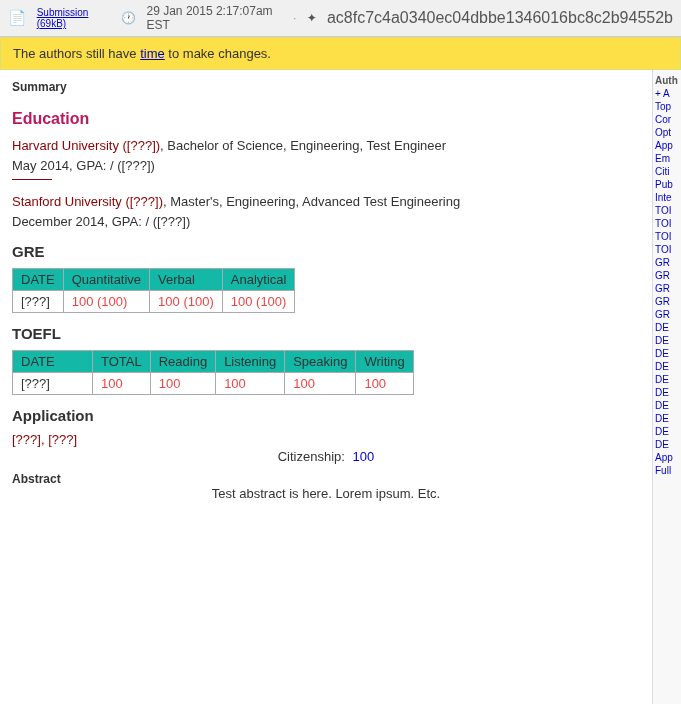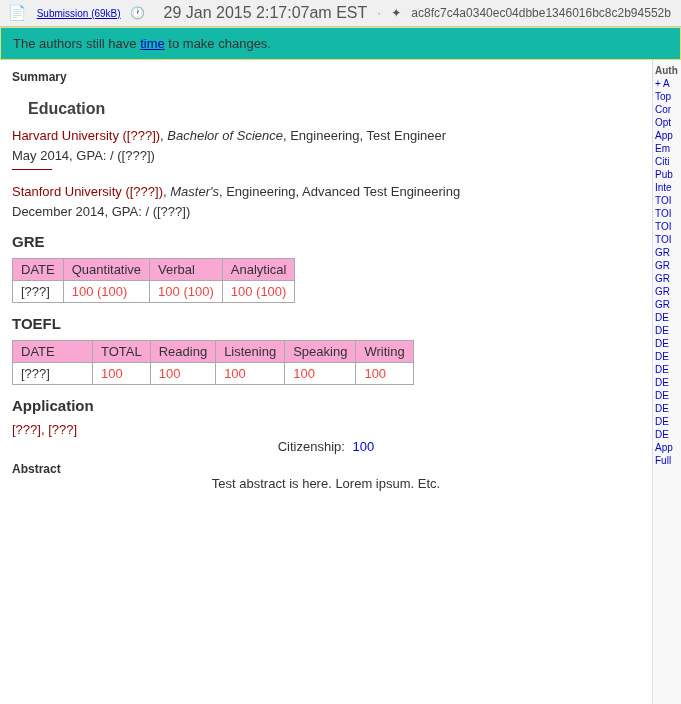--- a/index.html
+++ b/index.html
@@ -11,21 +11,21 @@
       border-bottom: 1px solid #ccc;
       padding: 4px 8px;
       display: flex;
       align-items: center;
       gap: 10px;
       font-size: 12px;
     }
 
     
     #notice-bar {
-      background: #14b8a6;
+      background: #fde047;
       border: 1px solid #e0e070;
       padding: 8px 12px;
       font-size: 13px;
       color: #333;
     }
     #notice-bar a {
       color: #00c;
       text-decoration: underline;
     }
 
@@ -69,41 +69,39 @@
       font-size: 12px;
       font-weight: bold;
       color: #333;
       margin-bottom: 4px;
     }
 
     
     .section-heading {
       font-size: 16px;
       font-weight: bold;
-      color: #404040;
+      color: #be185d;
       margin-top: 8px;
       margin-bottom: 8px;
-      margin-left: 16px;
     }
 
     .edu-entry {
       margin-bottom: 12px;
     }
     .edu-entry p {
       font-size: 13px;
       line-height: 1.5;
       color: #333;
     }
     .edu-entry .school-link {
       color: #8b0000;
       text-decoration: none;
       text-align: center;
     }
     .edu-entry .degree-italic {
-      font-style: italic;
     }
     .edu-entry .divider {
       border: none;
       border-top: 1px solid #8b0000;
       width: 40px;
       margin: 4px 0;
     }
 
     
     .gre-section, .toefl-section {
@@ -117,21 +115,21 @@
     }
 
     table.score-table {
       border-collapse: collapse;
       font-size: 13px;
       margin-bottom: 12px;
     }
     table.score-table th {
       border: 1px solid #aaa;
       padding: 3px 8px;
-      background: #f9a8d4;
+      background: #14b8a6;
       font-weight: normal;
       color: #333;
       text-align: left;
     }
     table.score-table td {
       border: 1px solid #aaa;
       padding: 3px 8px;
       color: #ef4444;
     }
     table.score-table td.date-cell {
@@ -166,24 +164,24 @@
       text-align: center;
     }
   </style>
 </head>
 <body>
 
 <div id="header">
   <span style="color:#c00; font-weight:bold; font-size:15px;">📄</span>
   <span style="font-weight:normal; font-size:10px; color:#00c; text-decoration:underline; cursor:pointer;">Submission (69kB)</span>
   <span style="color:#555; font-size:12px;">🕐</span>
-  <span style="color:#555; font-size:16px;margin-left:8px;">29 Jan 2015 2:17:07am EST</span>
+  <span style="color:#555; font-size:12px;">29 Jan 2015 2:17:07am EST</span>
   <span style="color:#999;">·</span>
   <span style="color:#555; font-size:12px;">✦</span>
-  <span style="color:#555; font-size:12px; cursor:pointer;">ac8fc7c4a0340ec04dbbe1346016bc8c2b94552b</span>
+  <span style="color:#555; font-size:16px; cursor:pointer;">ac8fc7c4a0340ec04dbbe1346016bc8c2b94552b</span>
 </div>
 
 <div id="notice-bar">
   <span>The authors still have </span><a href="#">time</a><span> to make changes.</span>
 </div>
 
 <div id="main-layout">
 
   <div id="content-panel">
 

